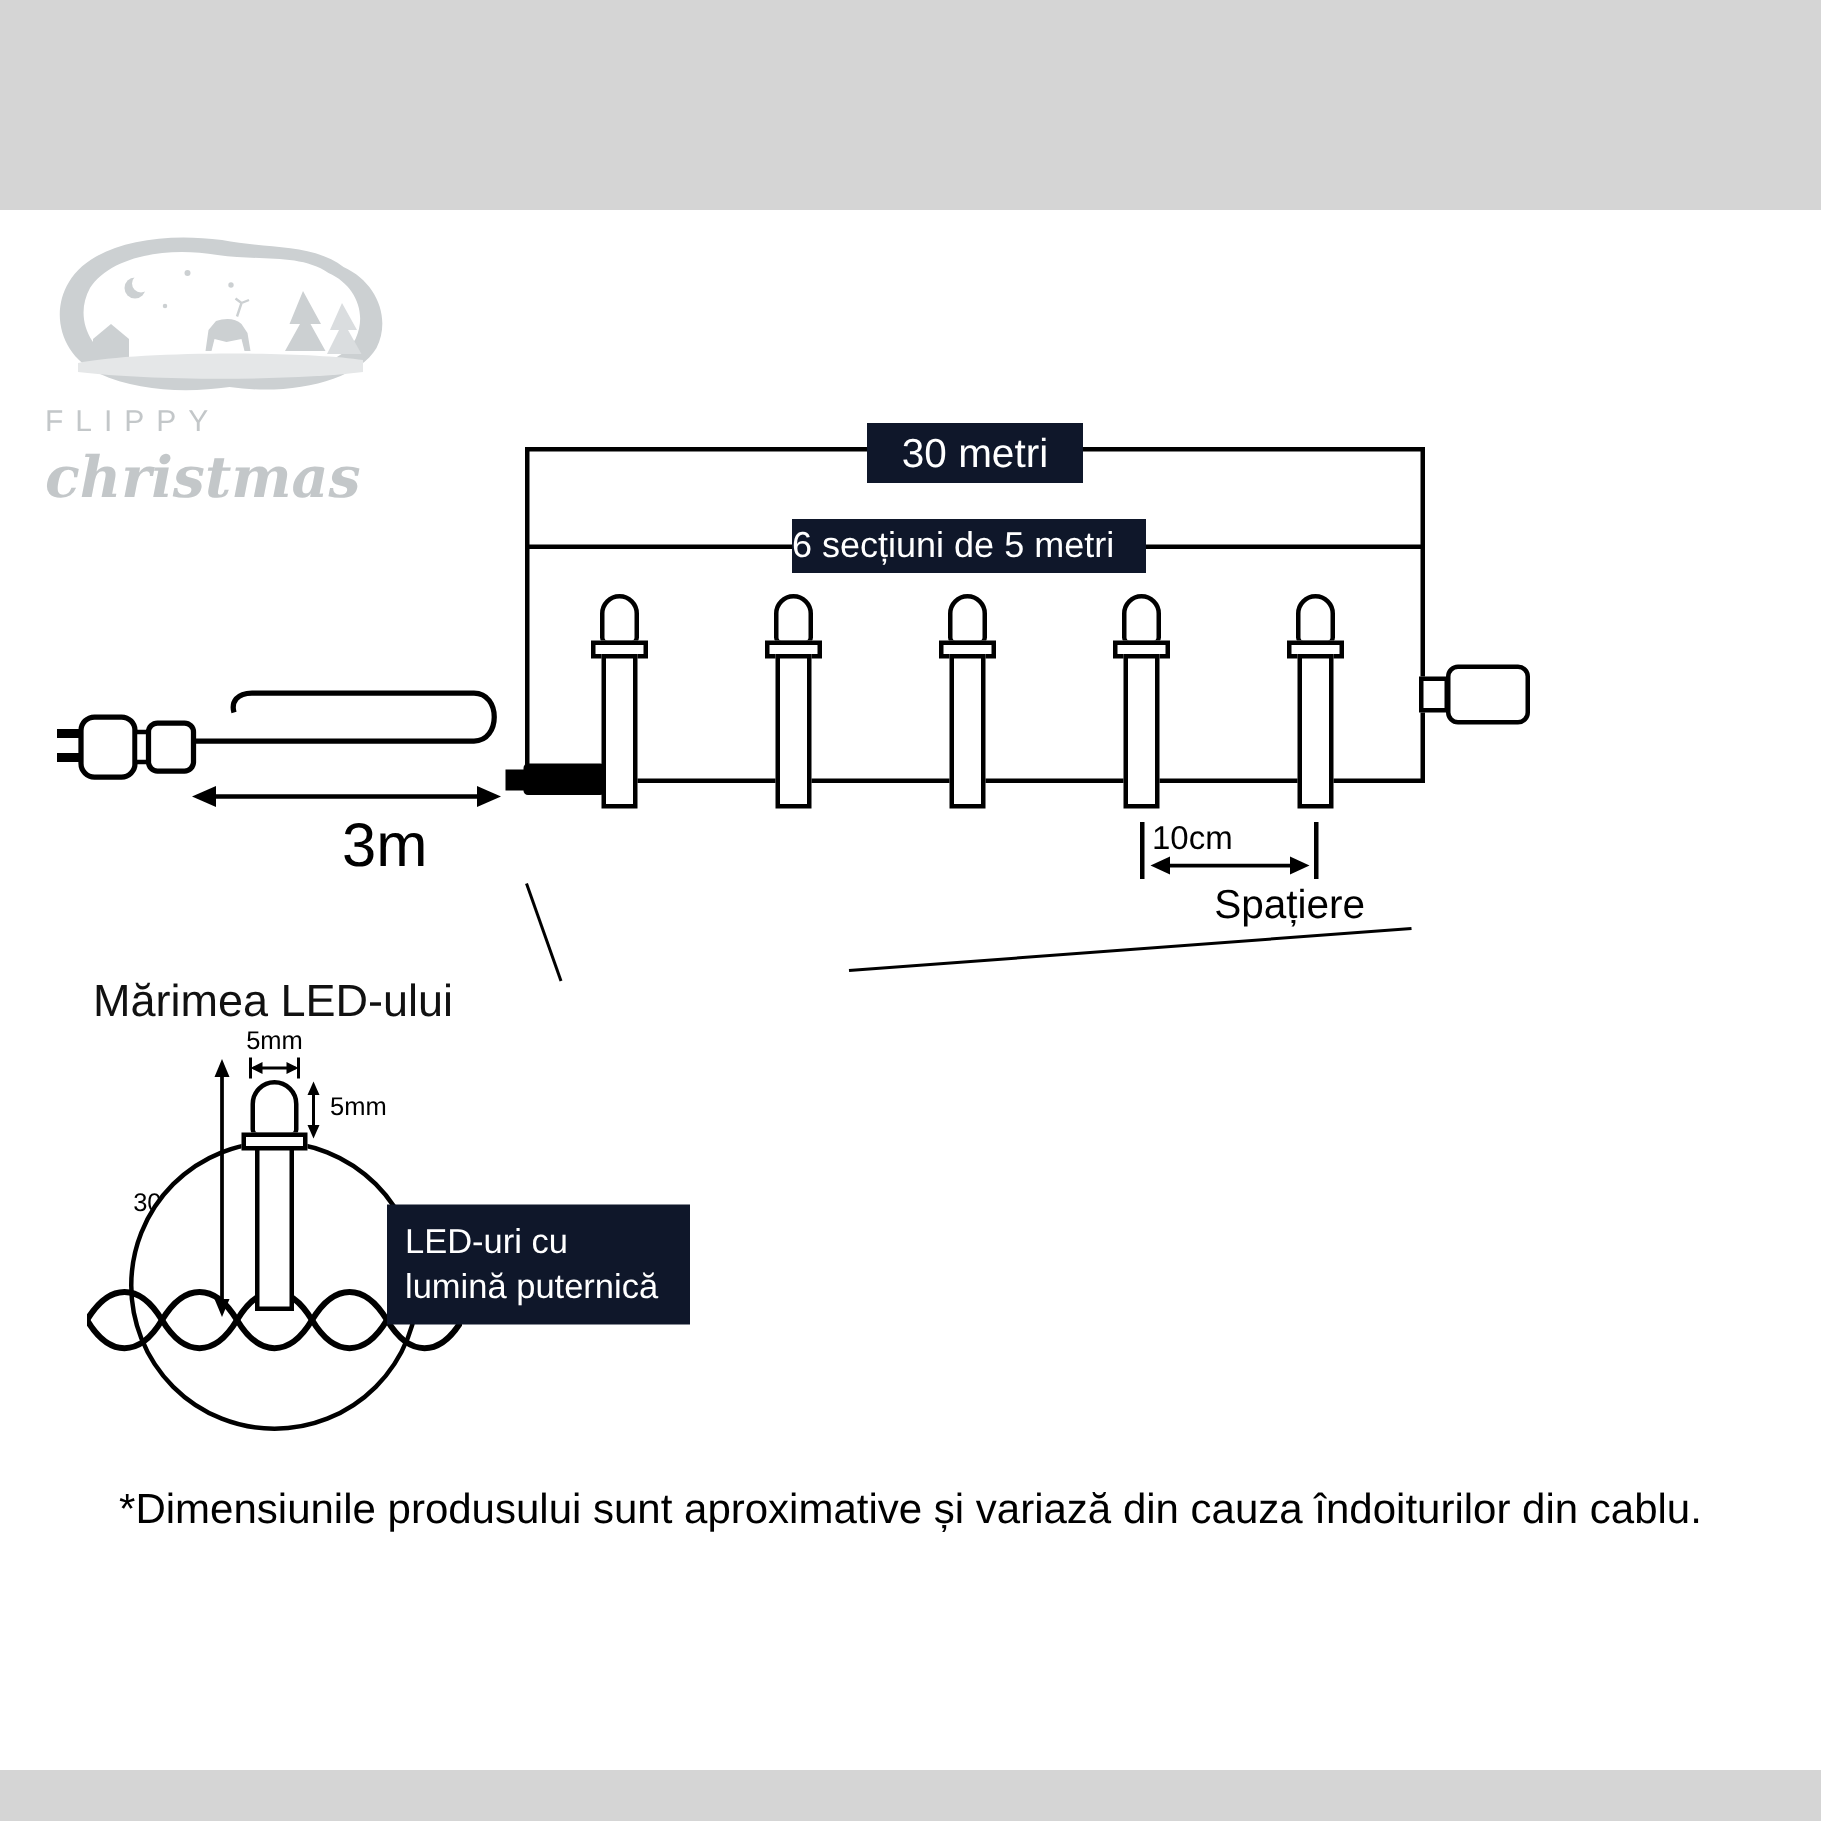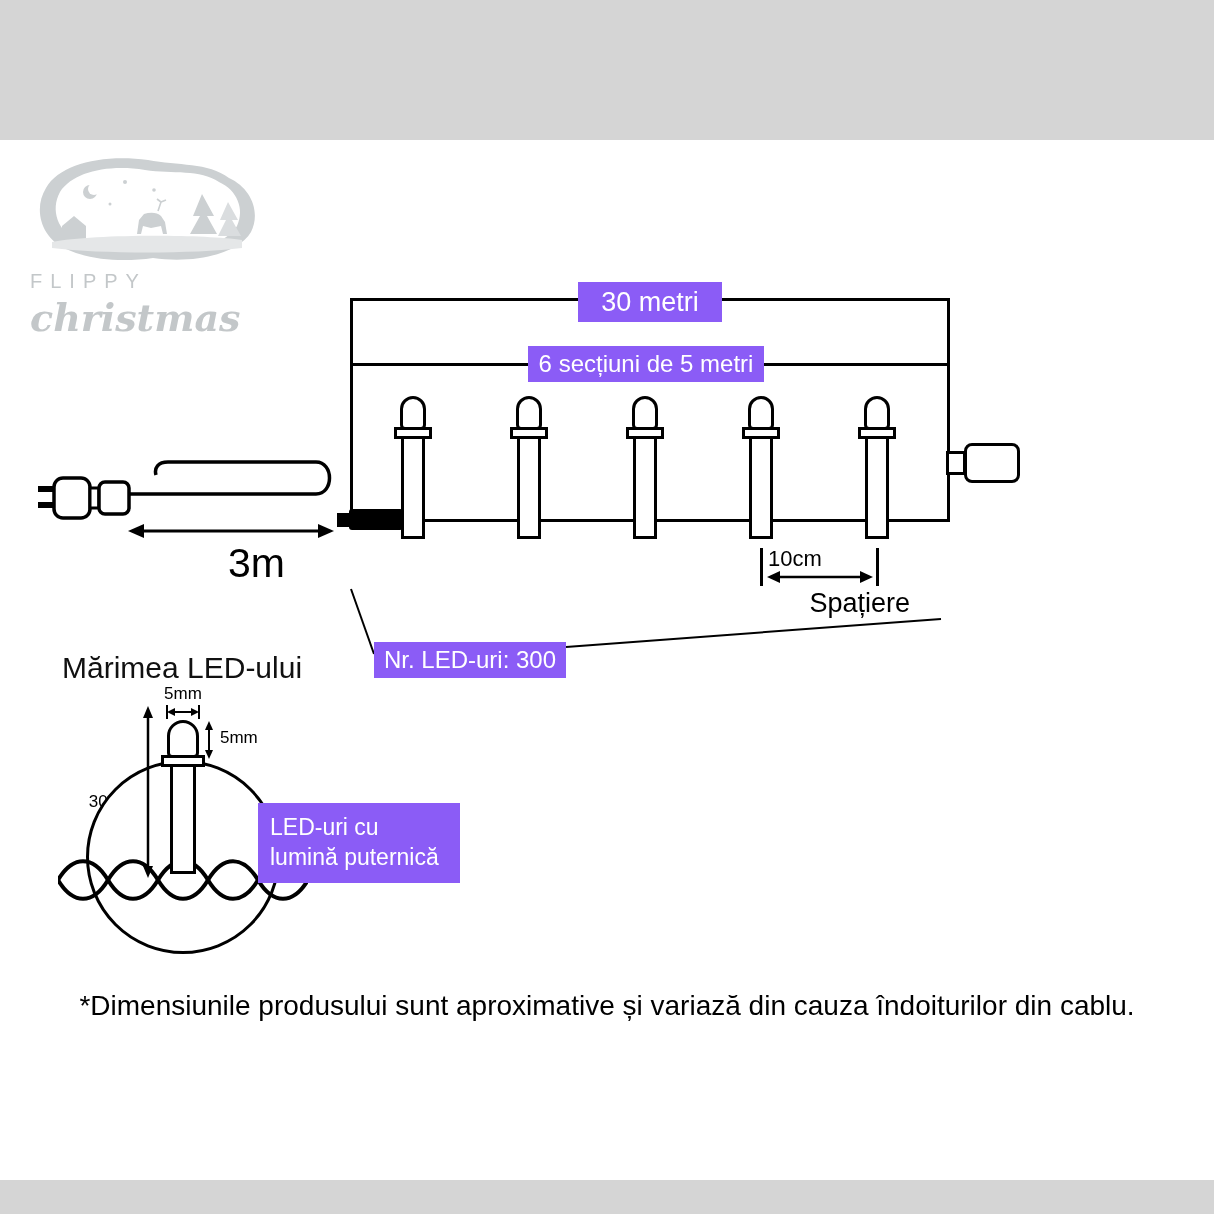--- a/index.html
+++ b/index.html
@@ -4,23 +4,23 @@
 <style>
   html,body{margin:0;padding:0;background:#d5d5d5;}
   .canvas{position:relative;width:1214px;height:1214px;background:#d5d5d5;overflow:hidden;
           font-family:"Liberation Sans",sans-serif;color:#000;}
   .panel{position:absolute;left:0;top:140px;width:1214px;height:1040px;background:#ffffff;}
 
   
   .ln{position:absolute;background:#000;}
 
   
-  .blackbox{position:absolute;background:#8b5cf6;color:#fff;z-index:5;}
+  .blackbox{position:absolute;background:#0f172a;color:#fff;z-index:5;}
   .box-30m{left:578px;top:142px;width:144px;height:40px;line-height:40px;text-align:center;font-size:27px;}
-  .box-sections{left:528px;top:206px;width:236px;height:36px;line-height:36px;text-align:center;font-size:24px;}
+  .box-sections{left:528px;top:206px;width:236px;height:36px;line-height:36px;font-size:24px;}
   .box-connect{left:1018px;top:276px;width:172px;padding:10px 10px;font-size:24px;line-height:1.24;box-sizing:content-box;}
   .box-ledcount{left:374px;top:502px;width:192px;height:36px;line-height:36px;text-align:center;font-size:24px;}
   .box-callout{left:258px;top:663px;width:202px;padding:10px 12px;font-size:23px;line-height:1.3;z-index:6;box-sizing:border-box;}
 
   
   .title{position:absolute;left:0;right:0;top:40px;margin:0;text-align:center;
          font-size:63px;font-weight:bold;letter-spacing:1px;}
 
   
   .logo{position:absolute;left:30px;top:14px;width:240px;color:#c3c7c9;}
@@ -95,21 +95,20 @@
     </svg>
 
     <div class="ln" style="left:350px;top:158px;width:600px;height:3px;"></div>
     <div class="ln" style="left:350px;top:223px;width:600px;height:3px;"></div>
     <div class="ln" style="left:350px;top:158px;width:3px;height:224px;"></div>
     <div class="ln" style="left:947px;top:158px;width:3px;height:224px;"></div>
     <div class="ln" style="left:350px;top:379px;width:600px;height:3px;"></div>
 
     <div class="blackbox box-30m">30 metri</div>
     <div class="blackbox box-sections">6 secțiuni de 5 metri</div>
-    <div class="blackbox box-ledcount">Nr. LED-uri: 300</div>
 
     <svg class="abs" style="left:28px;top:296px;" width="322" height="100" viewBox="0 0 322 100">
       <rect x="10" y="50" width="18" height="6" fill="#000"></rect>
       <rect x="10" y="66" width="18" height="6" fill="#000"></rect>
       <rect x="26" y="42" width="36" height="40" rx="9" fill="#fff" stroke="#000" stroke-width="3.5"></rect>
       <rect x="62" y="52" width="9" height="20" fill="#fff" stroke="#000" stroke-width="3"></rect>
       <rect x="71" y="46" width="30" height="32" rx="6" fill="#fff" stroke="#000" stroke-width="3.5"></rect>
       <path d="M101 58 H288 C306 58 306 26 288 26 H140 C130 26 126 32 128 39" fill="none" stroke="#000" stroke-width="3.5"></path>
     </svg>
 

